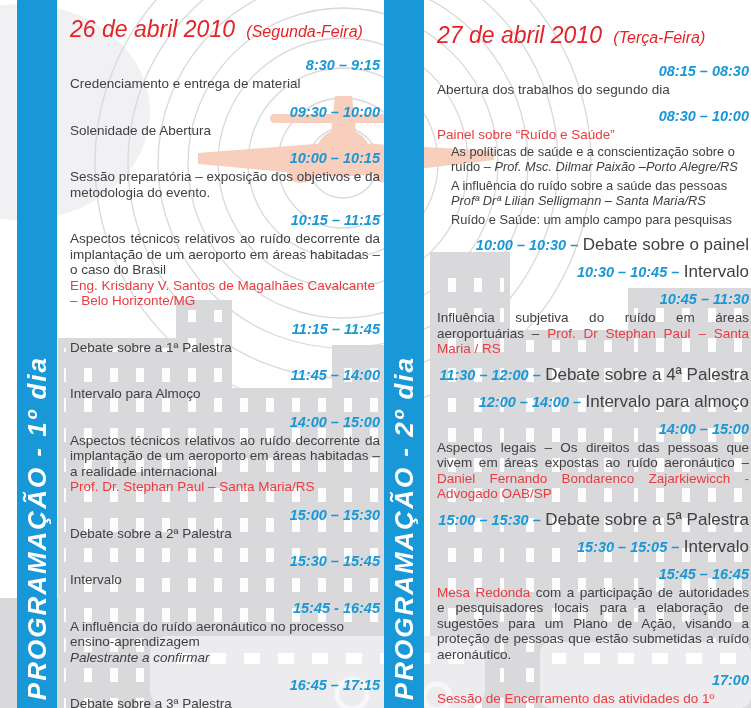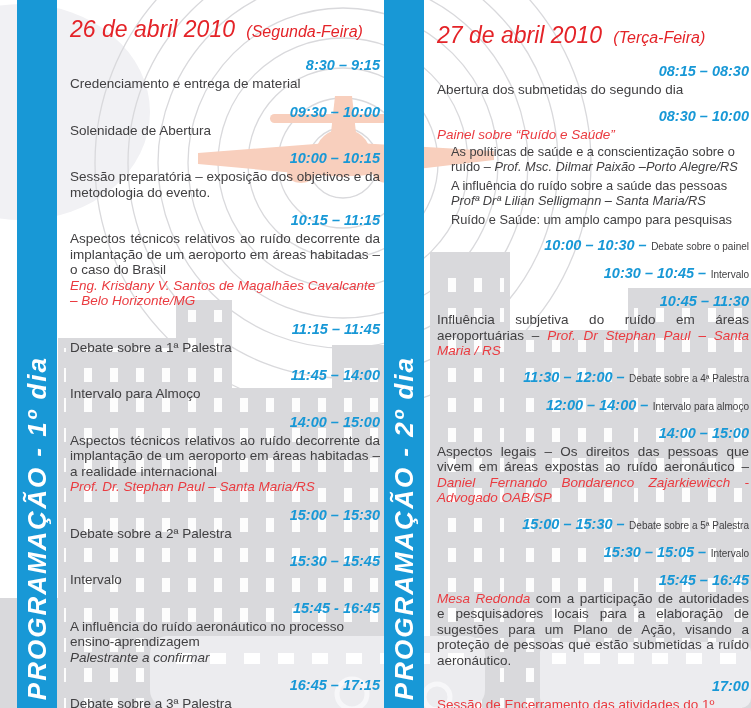--- a/index.html
+++ b/index.html
@@ -21,27 +21,27 @@
   }
   .col{position:absolute;}
   .col0{left:70px;top:16px;width:310px;}
   .col1{left:437px;top:22px;width:312px;}
   .date-line{color:var(--red);font-weight:normal;font-style:italic;font-size:23px;margin-bottom:13px;white-space:nowrap;}
   .date-line .weekday{font-size:16px;margin-left:5px;}
   .item{margin-bottom:11px;}
   .col1 .item{margin-bottom:9px;}
   .timeline{line-height:17px;margin-bottom:2px;text-align:right;}
   .time{color:var(--blue);font-weight:bold;font-style:italic;font-size:14.5px;}
-  .inline-desc{color:var(--text);font-size:10px;}
+  .inline-desc{color:var(--text);font-size:17px;}
   p.para{margin:0;font-size:13.5px;line-height:15.5px;color:var(--text);}
   p.justify{text-align:justify;}
   p.sub{margin:2px 0 4px 14px;font-size:12.8px;line-height:15px;color:var(--text);}
   .s-b{}
   .s-i{font-style:italic;}
-  .s-r{color:var(--red2);font-style:italic;}
+  .s-r{color:var(--red2);}
   .s-rp{color:var(--red2);}
 </style>
 </head>
 <body style="--blue: #1898d6; --red: #e42328; --red2: #ea3b40; --text: #414042; --skyline: #d9d9dc; --plane: #f8cfbd; --waves: #d9d9dc;">
 
 <svg class="bg-svg" viewBox="0 0 751 708" xmlns="http://www.w3.org/2000/svg">
   <g>
     <ellipse cx="22" cy="112" rx="128" ry="108" fill="#f1f1f4"></ellipse>
   </g>
   <g fill="none" stroke="#d9d9dc" stroke-width="1.3">
@@ -165,21 +165,21 @@
 </div>
 
 <div class="col col1">
   <div class="date-line">
     <span class="date">27 de abril 2010</span>
     <span class="weekday">(Terça-Feira)</span>
   </div>
   <div class="items">
       <div class="item">
         <div class="timeline"><span class="time">08:15 – 08:30</span></div>
-        <p class="para"><span class="s-b">Abertura dos submetidas do segundo dia</span></p>
+        <p class="para"><span class="s-b">Abertura dos trabalhos do segundo dia</span></p>
       </div>
       <div class="item">
         <div class="timeline"><span class="time">08:30 – 10:00</span></div>
         <p class="para"><span class="s-r">Painel sobre “Ruído e Saúde”</span></p>
         <p class="sub"><span class="s-b">As políticas de saúde e a conscientização sobre o ruído – </span><span class="s-i">Prof. Msc. Dilmar Paixão –Porto Alegre/RS</span></p>
         <p class="sub"><span class="s-b">A influência do ruído sobre a saúde das pessoas</span><br><span class="s-i">Profª Drª Lilian Selligmann – Santa Maria/RS</span></p>
         <p class="sub"><span class="s-b">Ruído e Saúde: um amplo campo para pesquisas</span><br></p>
       </div>
       <div class="item">
         <div class="timeline"><span class="time">10:00 – 10:30 –</span> <span class="inline-desc"><span class="s-b">Debate sobre o painel</span></span></div>

